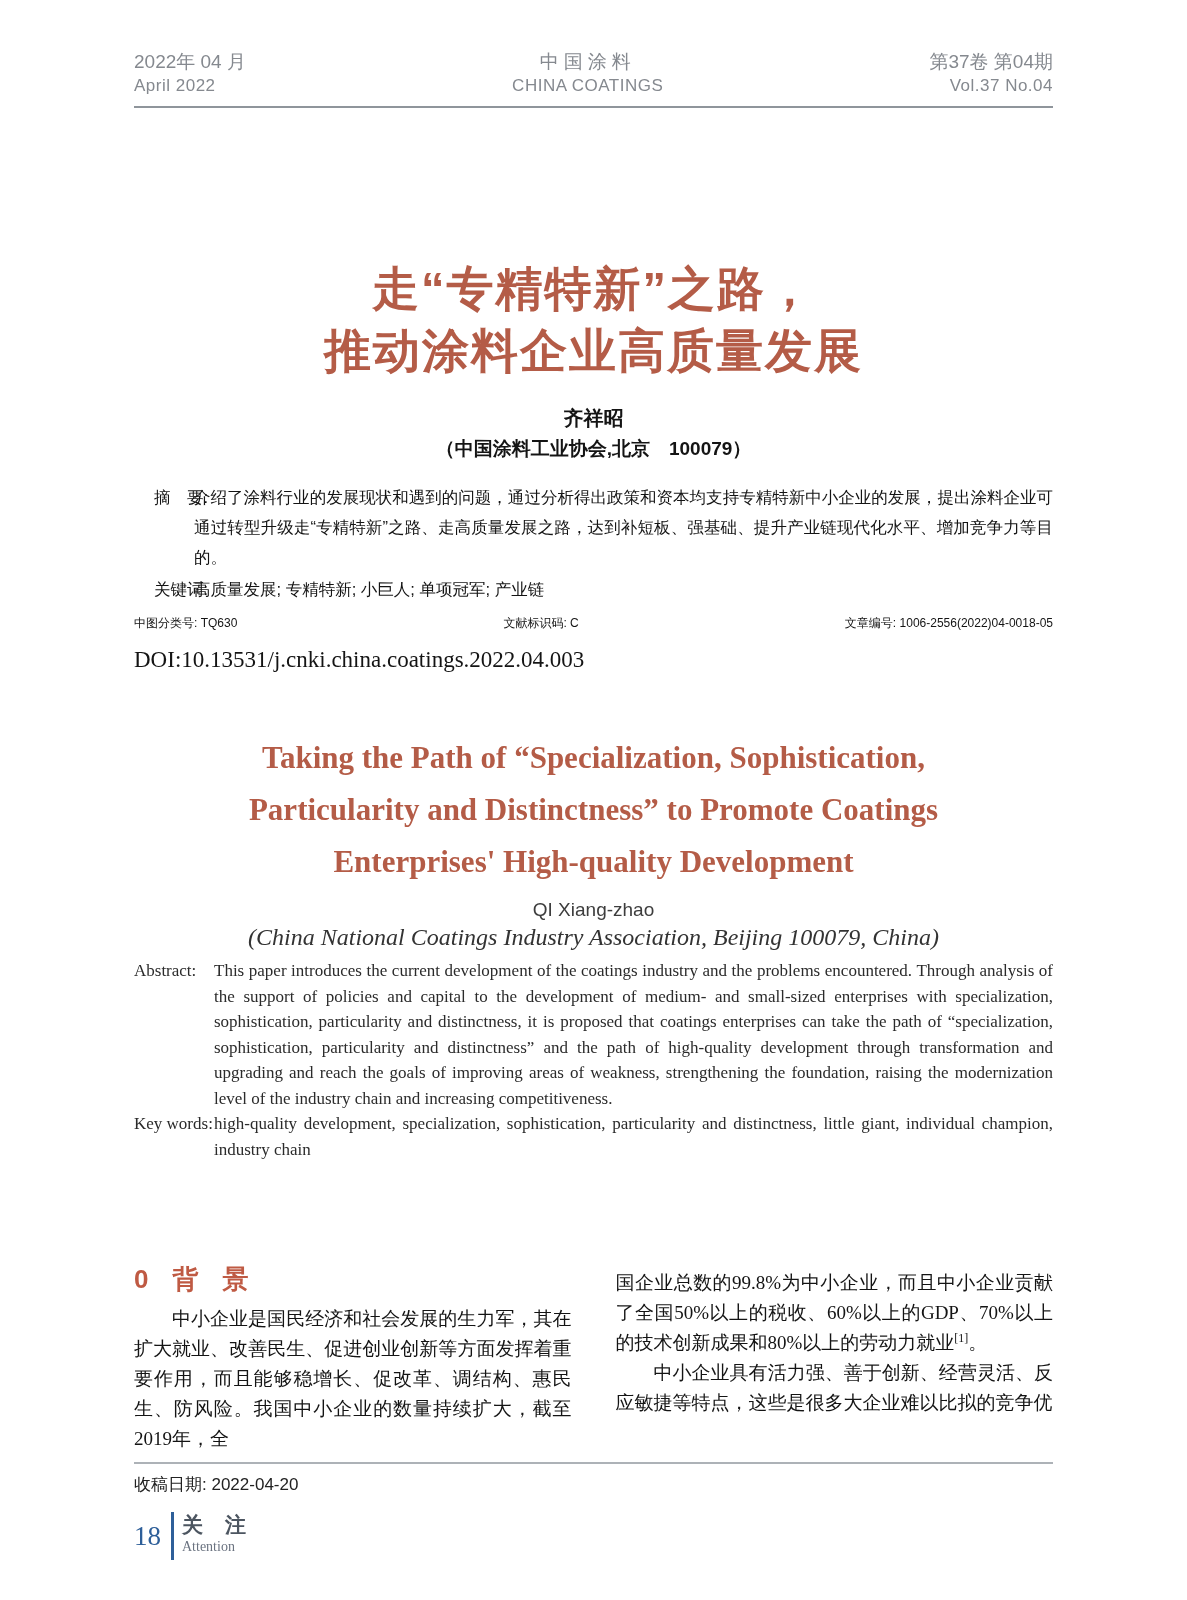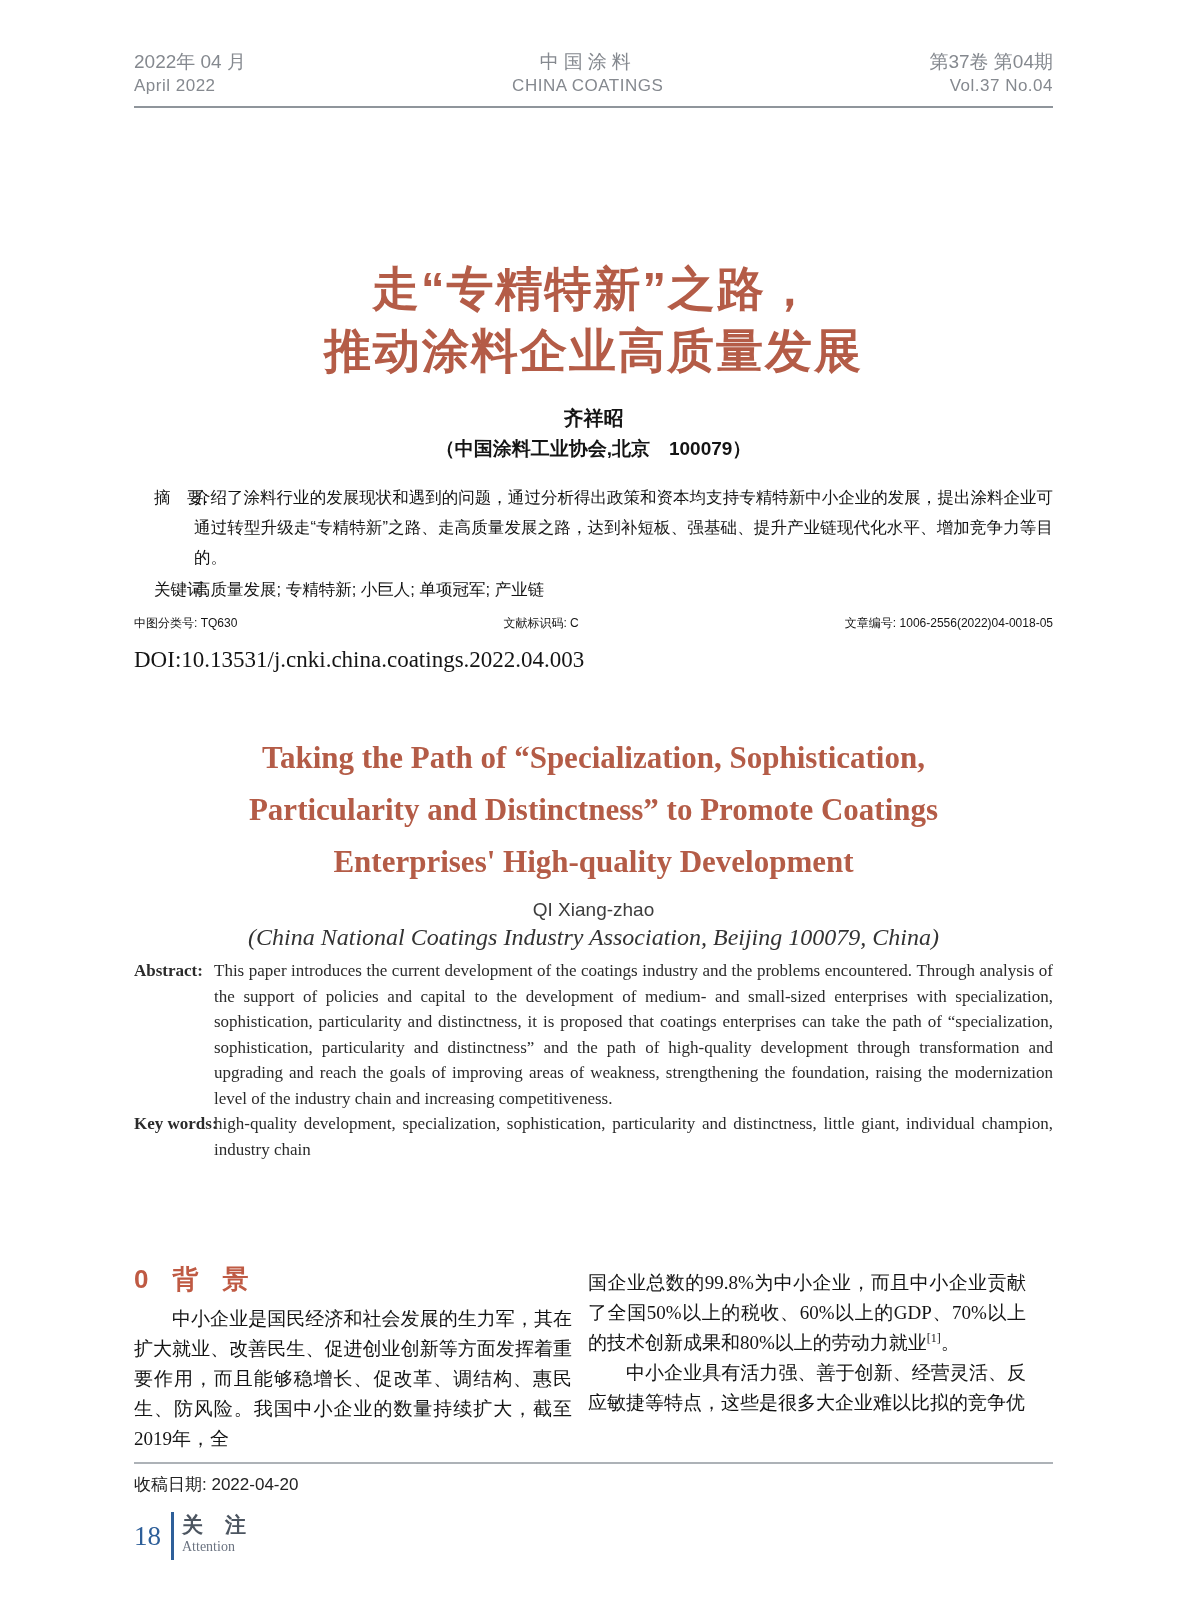--- a/index.html
+++ b/index.html
@@ -45,23 +45,23 @@
   
   .title-en{margin-top:58px;text-align:center;font-family:"Liberation Serif","DejaVu Serif",serif;
     font-weight:700;font-size:31px;line-height:52px;color:var(--red);}
   .author-en{margin-top:10px;text-align:center;font-size:19px;color:#3d3d3d;line-height:24px;}
   .affil-en{margin-top:2px;text-align:center;font-family:"Liberation Serif","DejaVu Serif",serif;
     font-style:italic;font-size:24px;color:#333;line-height:26px;}
   
   .abs-en{margin-top:8px;font-family:"Liberation Serif","DejaVu Serif",serif;
     font-size:17px;line-height:25.5px;color:#2b2b2b;}
   .hang-en{padding-left:80px;}
-  .hang-en .label{position:absolute;left:0;top:0;font-weight:700;}
+  .hang-en .label{position:absolute;left:0;top:0;font-weight:400;}
   
-  .cols{margin-top:100px;display:flex;gap:16px;}
+  .cols{margin-top:100px;display:flex;gap:44px;}
   .col{width:438px;font-family:"Liberation Serif","DejaVu Serif",serif;
     font-size:19px;line-height:30px;color:#141414;text-align:justify;}
   .sec-head{font-family:"Liberation Sans","DejaVu Sans",sans-serif;font-weight:700;
     font-size:26px;line-height:34px;color:var(--red2);margin:0 0 8px 0;}
   .sec-head .num{margin-right:24px;}
   .sec-head .t{letter-spacing:24px;}
   .col p{margin:0;}
   .indent{text-indent:2em;}
   .col-r{padding-top:6px;}
   sup{font-size:12px;line-height:0;}

